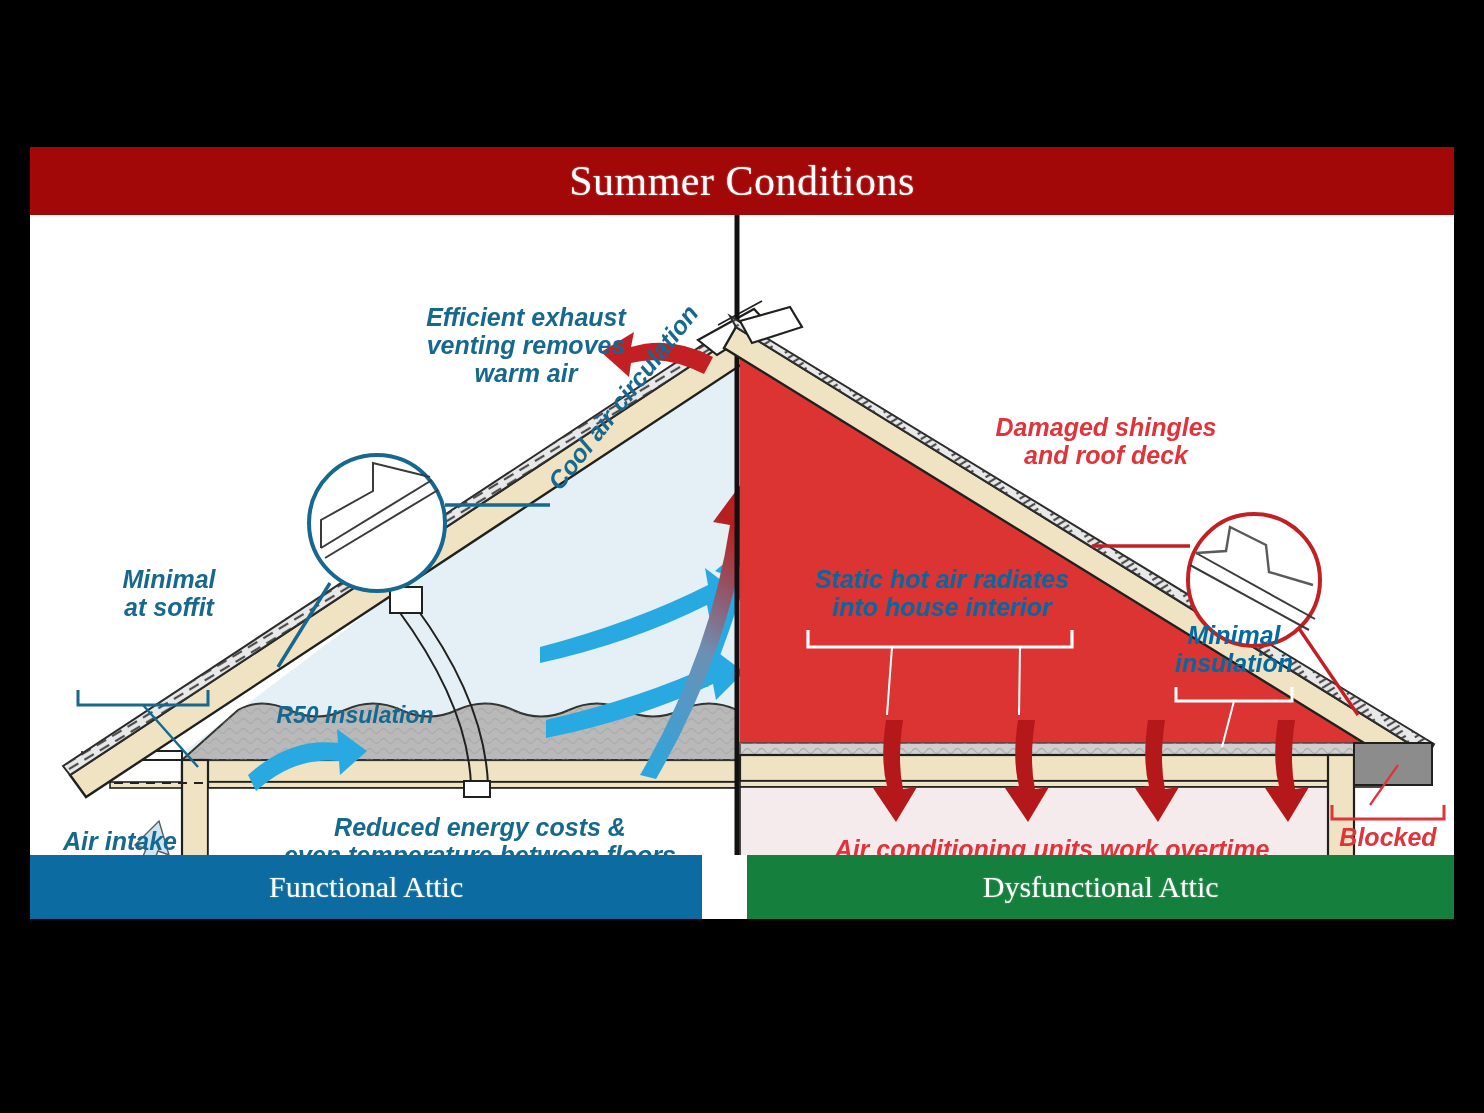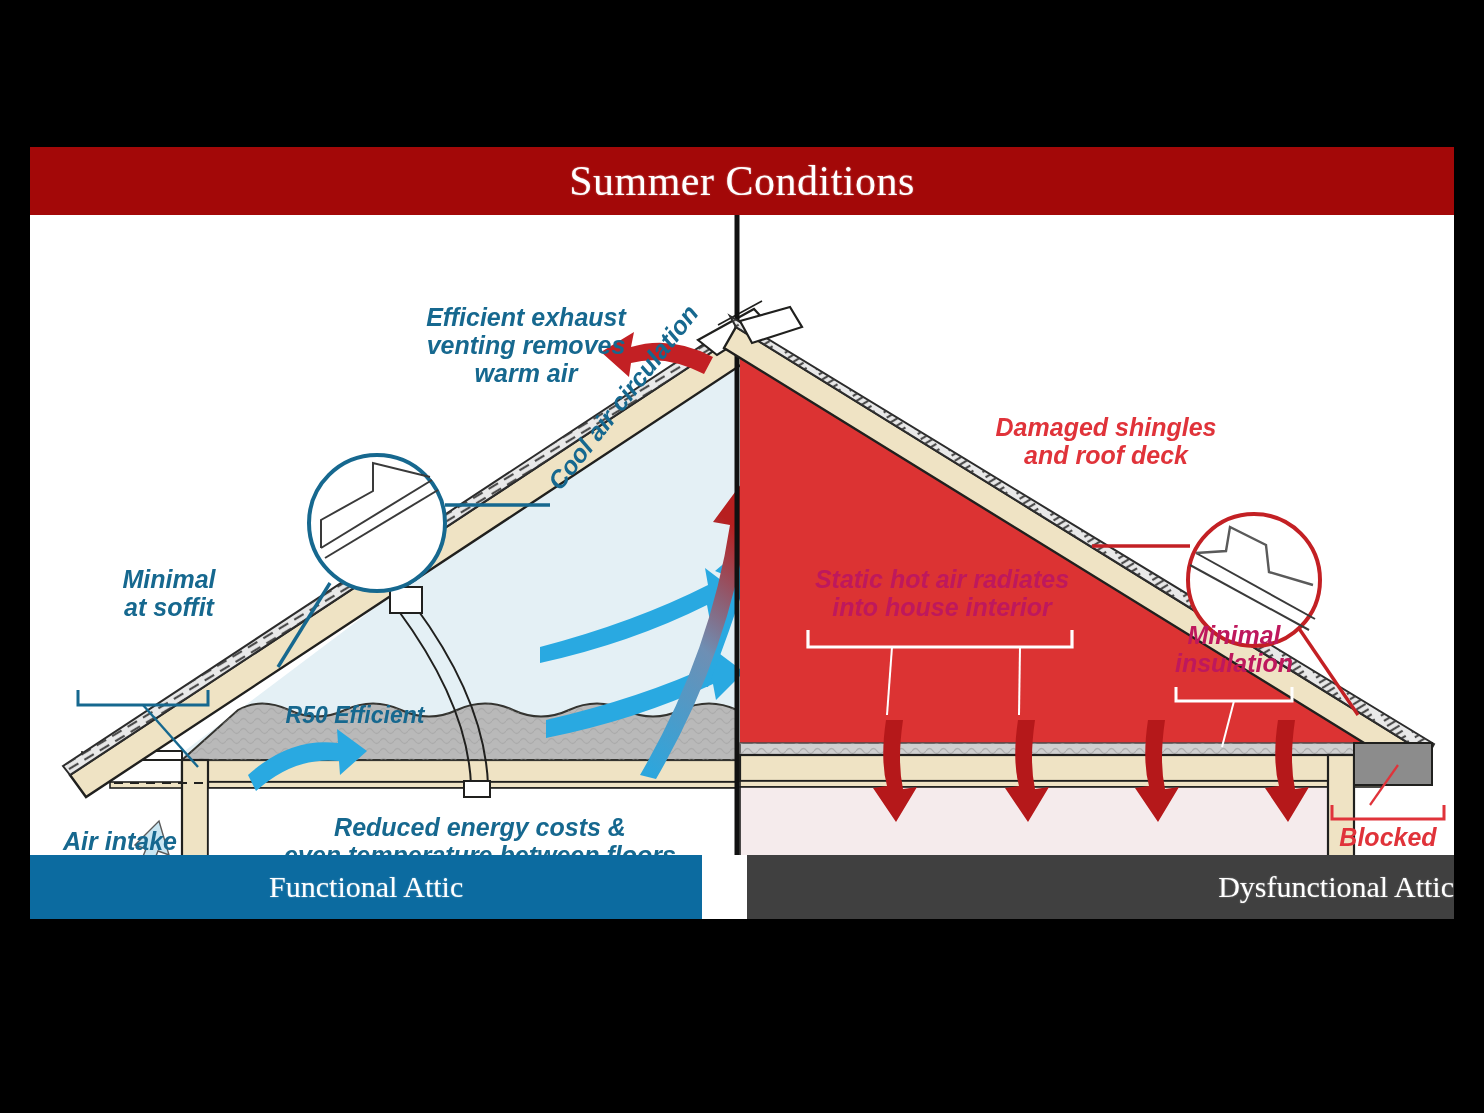--- a/index.html
+++ b/index.html
@@ -15,30 +15,30 @@
       letter-spacing:.5px;text-shadow:0 0 2px rgba(255,255,255,.45);}
 
   
   #canvas{position:absolute;left:0;top:68px;width:1424px;height:640px;background:#fff;overflow:hidden;font-style:italic;}
   #canvas svg{position:absolute;left:0;top:0;}
 
   
   #bottom-banners{position:absolute;left:0;top:708px;width:1424px;height:64px;display:flex;gap:45px;}
   .bb{height:64px;display:flex;align-items:center;justify-content:center;}
   #bb-left{width:707px;background:#0C6BA0;}
-  #bb-right{width:743px;background:#404040;justify-content:flex-end;}
+  #bb-right{width:743px;background:#15803d;}
   .bb .t{font-family:"Liberation Serif",serif;font-size:30px;color:#fff;
       text-shadow:0 0 2px rgba(255,255,255,.4);}
 
   
   .lbl{position:absolute;font-family:"Liberation Sans",sans-serif;font-weight:bold;
        line-height:1.12;text-align:center;white-space:pre-line;}
   .blue{color:#16688F;}
   .redtx{color:#E0333A;}
-  .whitetx{color:#be185d;}
+  .whitetx{color:#0369a1;}
   .rot{transform-origin:left top;}
 </style>
 </head>
 <body>
 
 <div id="stage">
   <div id="frame">
 
     <div id="title-banner">
       <span class="t">Summer Conditions</span>
@@ -228,39 +228,40 @@
       <div class="lbl blue" style="left:378px;top:88px;width:236px;font-size:25px;">Efficient exhaust
 venting removes
 warm air</div>
 
       <div class="lbl blue" style="left:64px;top:350px;width:150px;font-size:25px;">Minimal
 at soffit</div>
 
       <div class="lbl blue" style="left:10px;top:612px;width:160px;font-size:25px;">Air intake
 at soffits</div>
 
-      <div class="lbl blue" style="left:195px;top:488px;width:260px;font-size:23px;">R50 Efficient</div>
+      <div class="lbl blue" style="left:195px;top:488px;width:260px;font-size:23px;">R50 Insulation</div>
 
       <div class="lbl blue rot" style="left:508px;top:268px;width:240px;font-size:25px;transform:rotate(-52deg);">Cool air circulation</div>
 
       <div class="lbl blue" style="left:240px;top:598px;width:420px;font-size:25px;">Reduced energy costs &amp;
 even temperature between floors</div>
 
       <div class="lbl redtx" style="left:948px;top:198px;width:256px;font-size:25px;">Damaged shingles
 and roof deck</div>
 
       <div class="lbl whitetx" style="left:772px;top:350px;width:280px;font-size:25px;">Static hot air radiates
 into house interior</div>
 
       <div class="lbl whitetx" style="left:1140px;top:406px;width:128px;font-size:25px;">Minimal
 insulation</div>
 
       <div class="lbl redtx" style="left:1298px;top:608px;width:120px;font-size:25px;">Blocked
 soffits</div>
 
+      <div class="lbl redtx" style="left:782px;top:620px;width:480px;font-size:25px;">Air conditioning units work overtime</div>
     </div>
 
     <div id="bottom-banners">
       <div id="bb-left" class="bb">
         <span class="t">Functional Attic</span>
       </div>
       <div id="bb-right" class="bb">
         <span class="t">Dysfunctional Attic</span>
       </div>
     </div>

